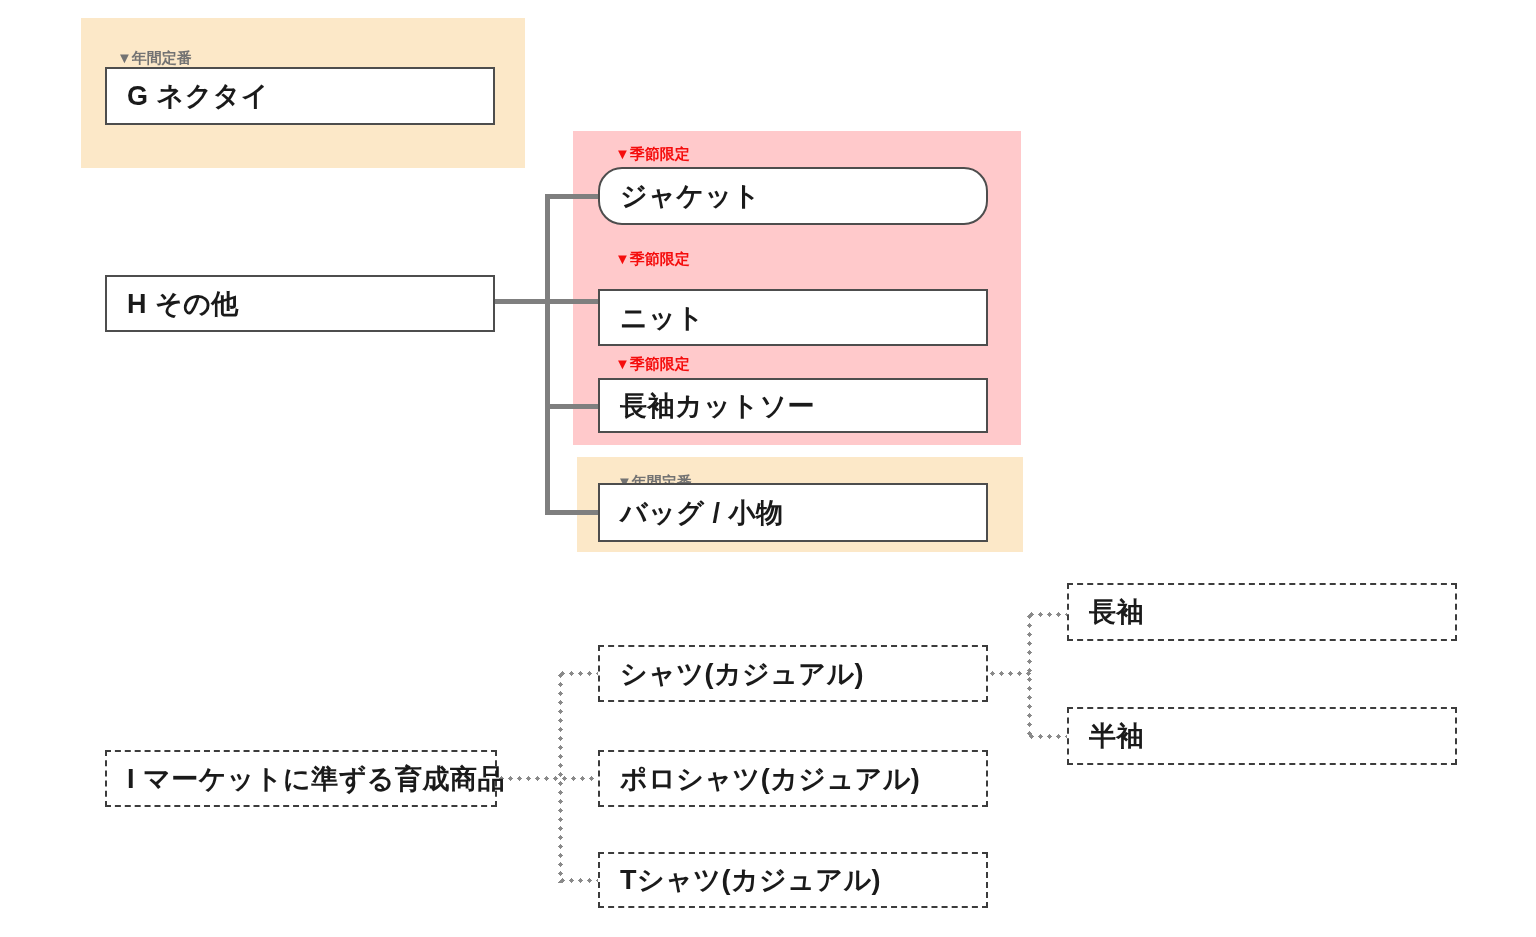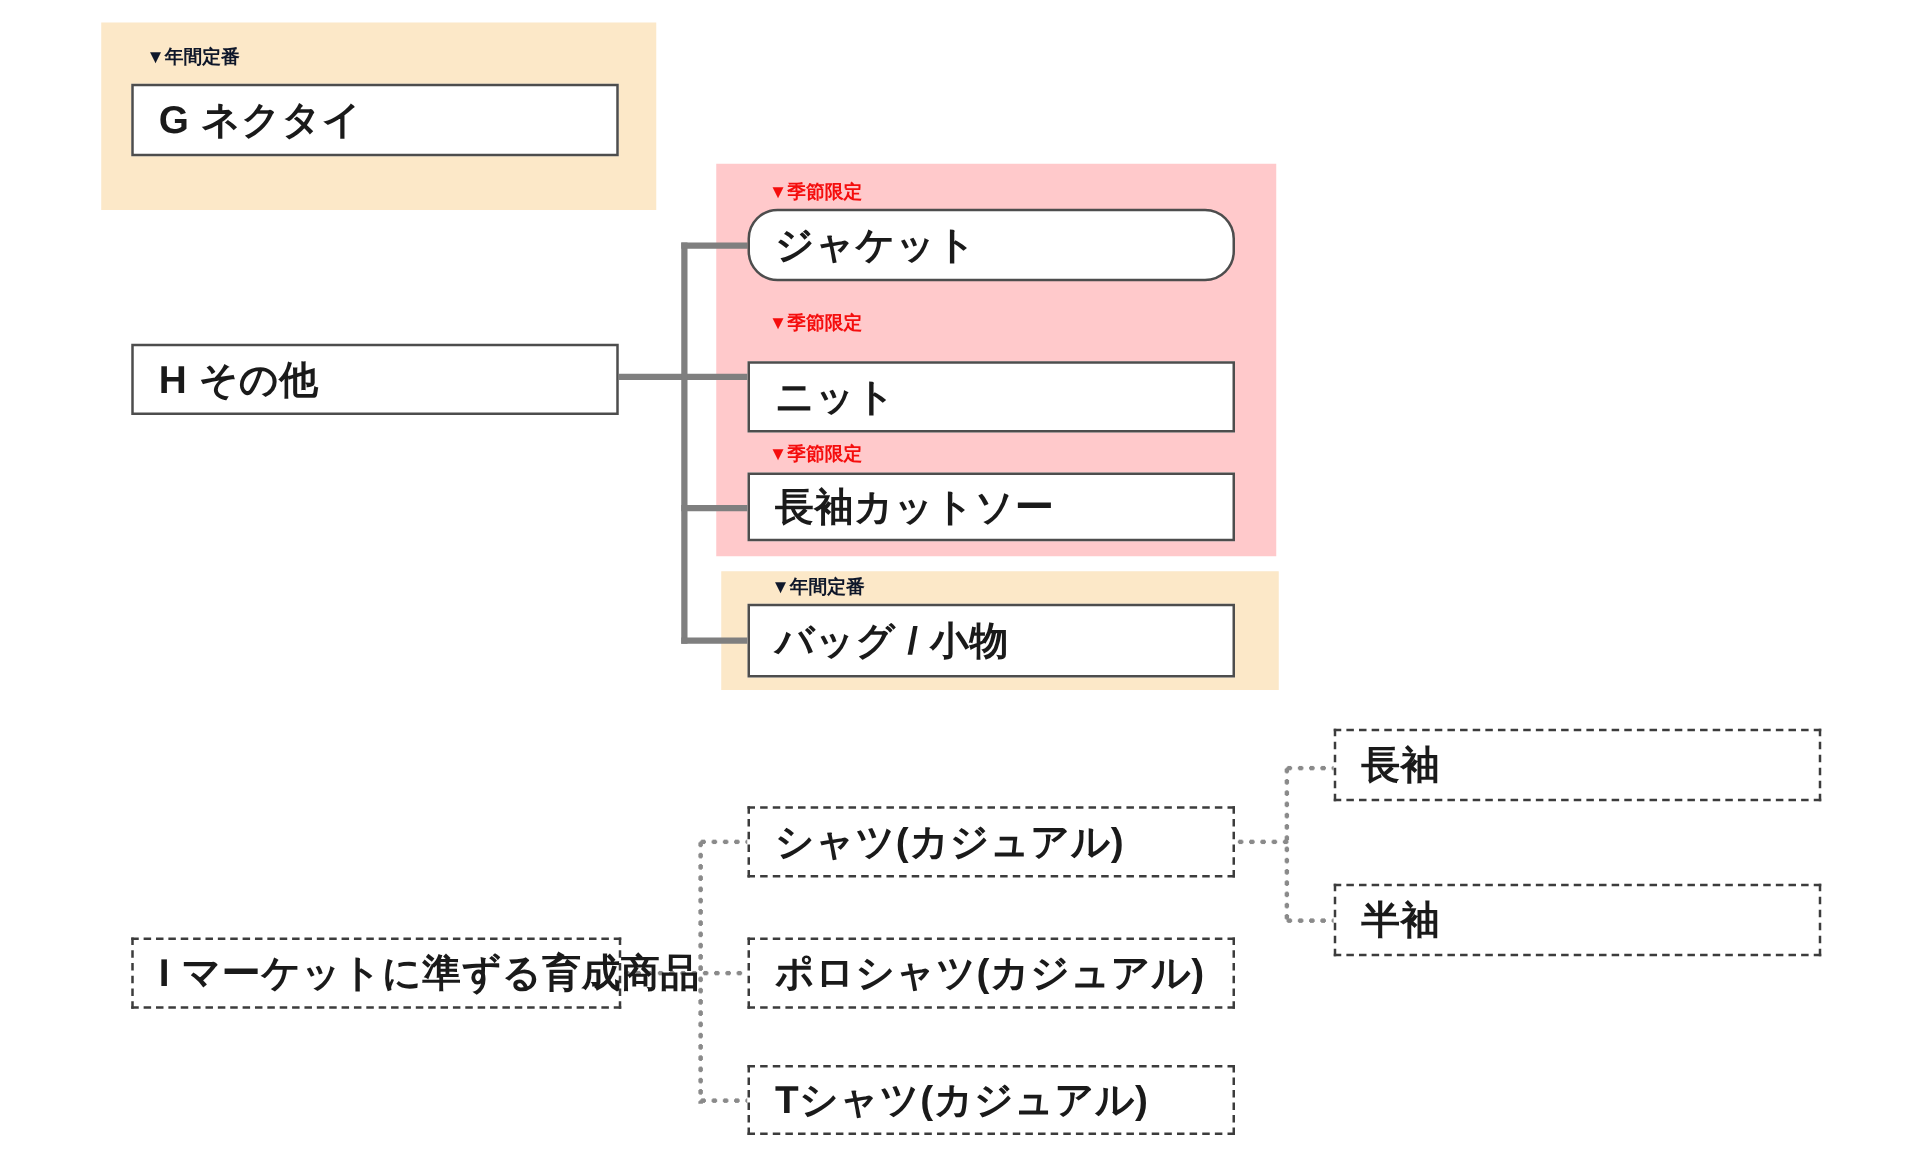--- a/index.html
+++ b/index.html
@@ -6,26 +6,26 @@
   .canvas{
     position:relative;width:1536px;height:937px;background:#ffffff;overflow:hidden;
     font-family:"Liberation Sans","DejaVu Sans",sans-serif;
   }
   .panel{position:absolute;}
   .panel.cream{background:#fce8c8;}
   .panel.pink{background:#ffc9cb;}
   .badge{
     position:absolute;font-size:15px;font-weight:bold;line-height:1;white-space:nowrap;
   }
-  .badge.orange{color:#0f172a;}
+  .badge.orange{color:#737373;margin-top:12px;}
   .badge.red{color:#f50d0d;text-align:right;}
   .node{
     position:absolute;background:#ffffff;border:2px solid #4d4d4d;box-sizing:border-box;
     display:flex;align-items:center;padding-left:20px;
-    font-size:31px;font-weight:bold;color:#1a1a1a;white-space:nowrap;letter-spacing:0.5px;
+    font-size:27px;font-weight:bold;color:#1a1a1a;white-space:nowrap;letter-spacing:0.5px;
   }
   .node.dashed{border:2px dashed #3c3c3c;}
   .sline{position:absolute;background:#7f7f7f;}
   .dline{position:absolute;}
   .dline.h{
     background-image:radial-gradient(circle,#8a8a8a 0,#8a8a8a 2px,rgba(0,0,0,0) 2.1px);
     background-size:9px 5px;background-repeat:repeat-x;background-position:left center;
     height:5px;
   }
   .dline.v{

